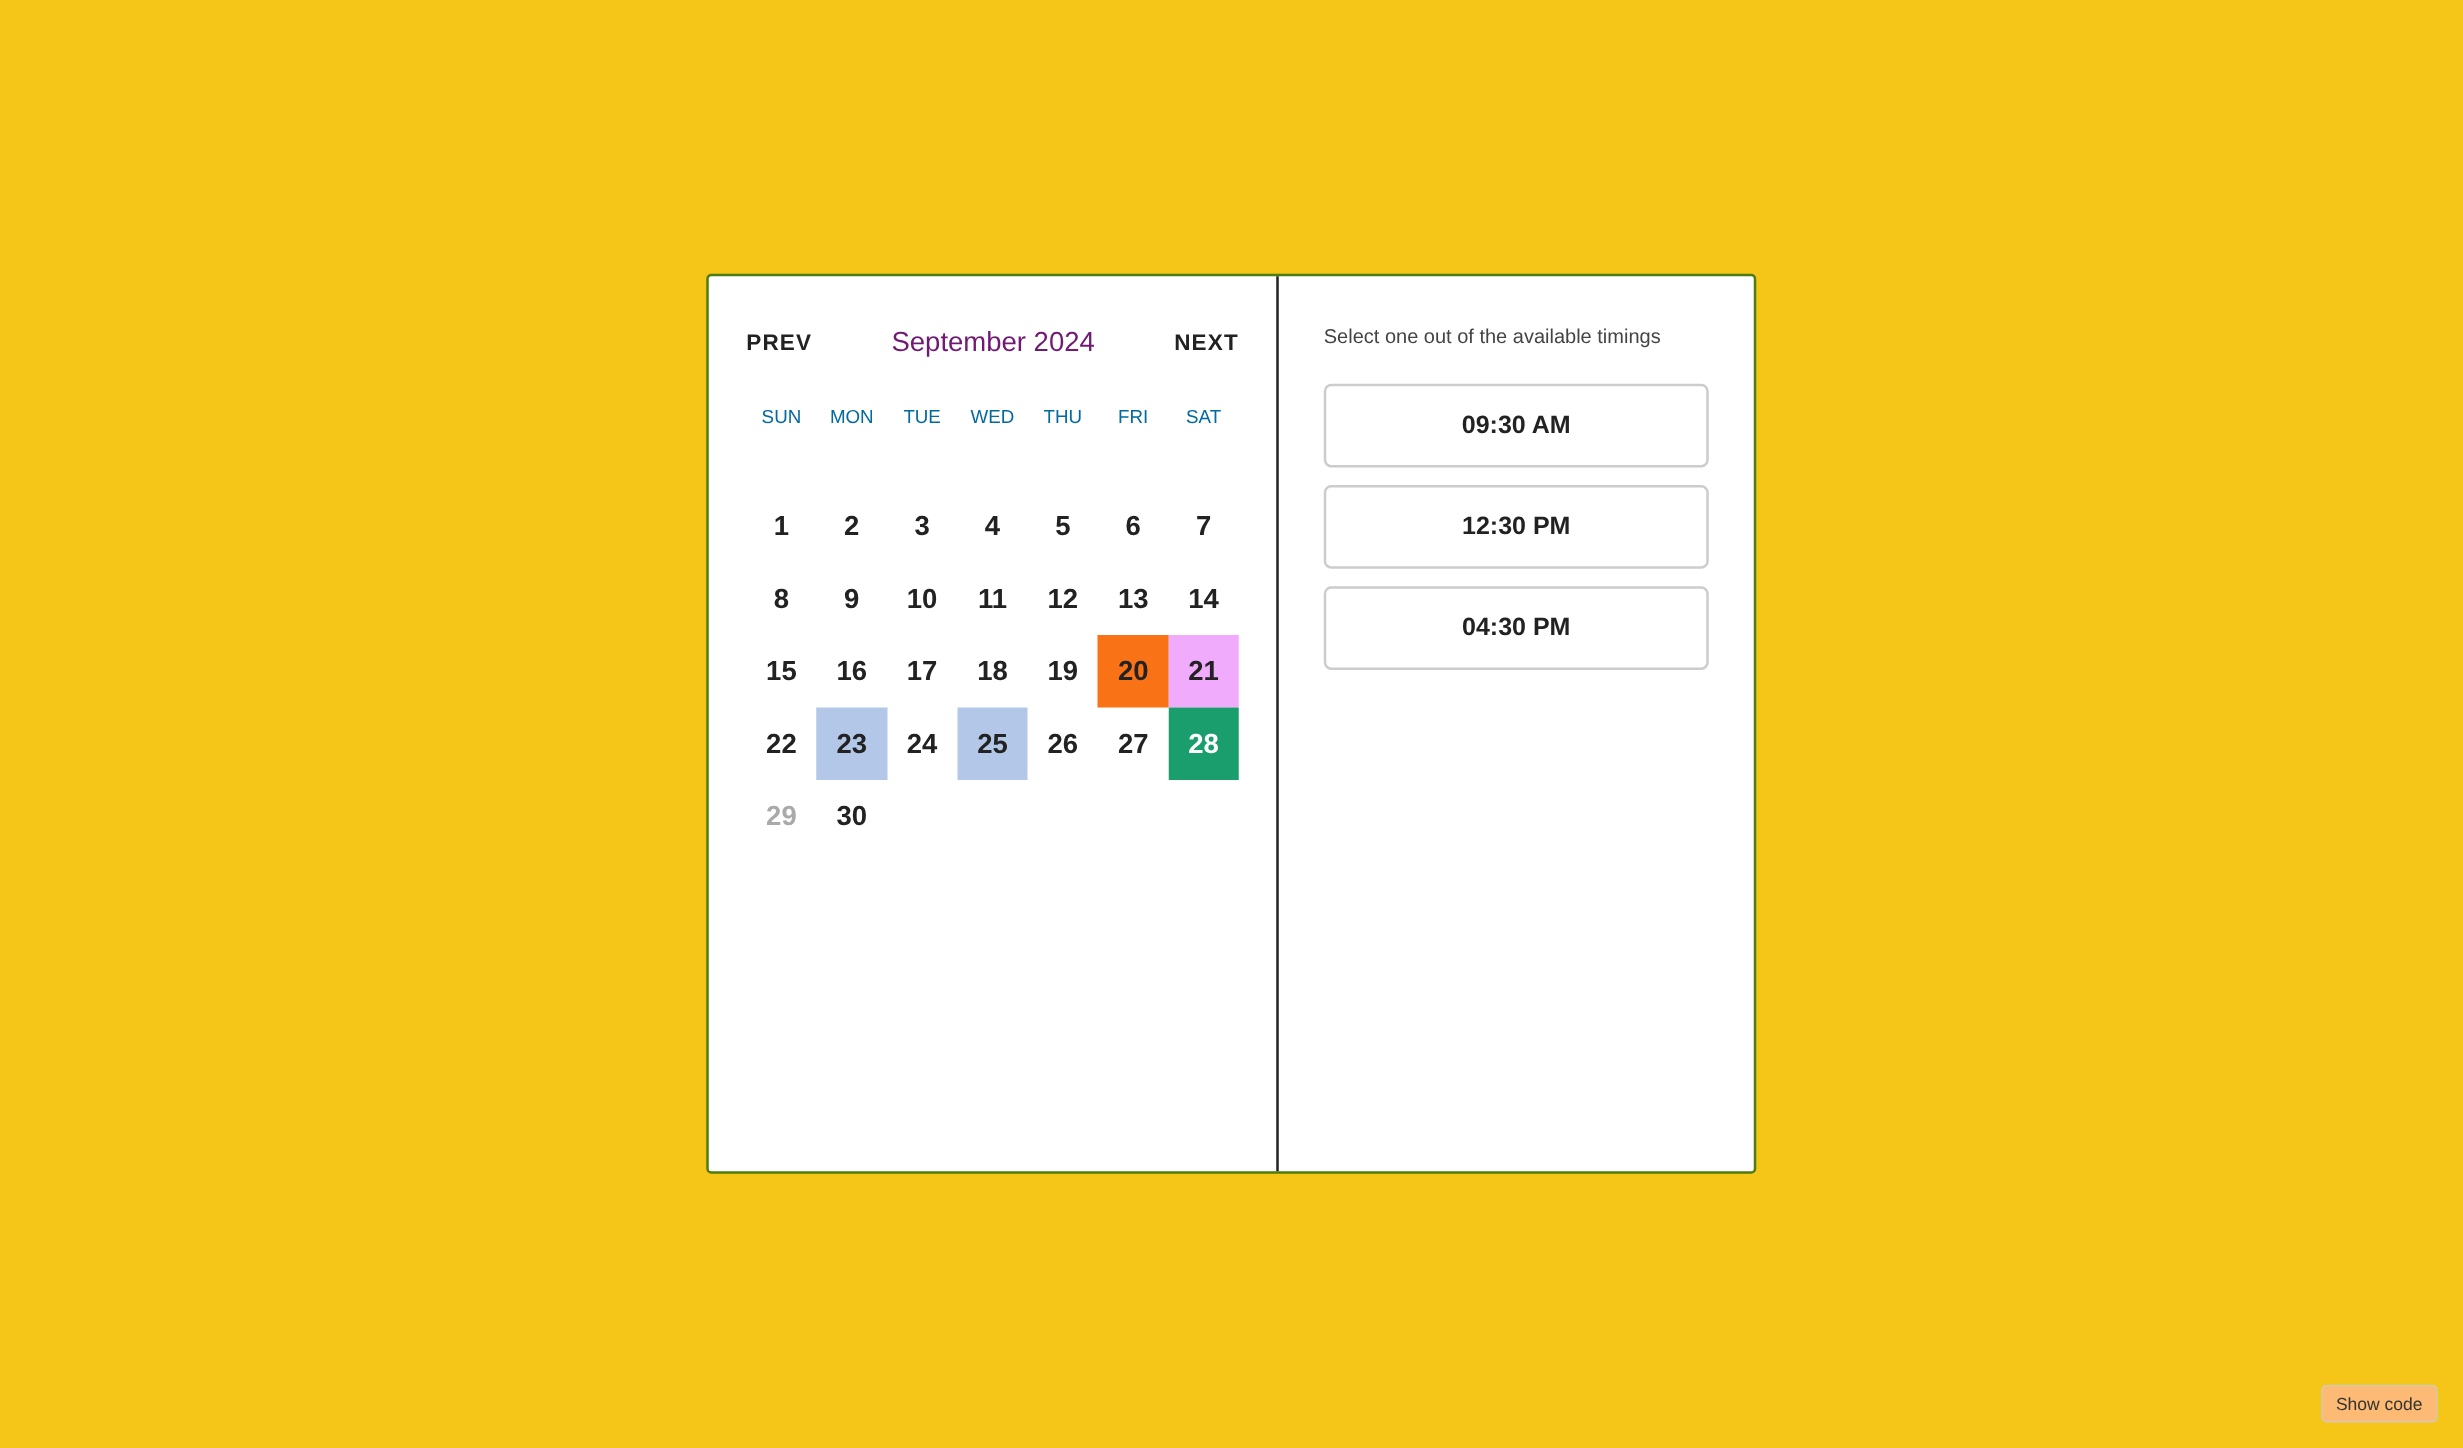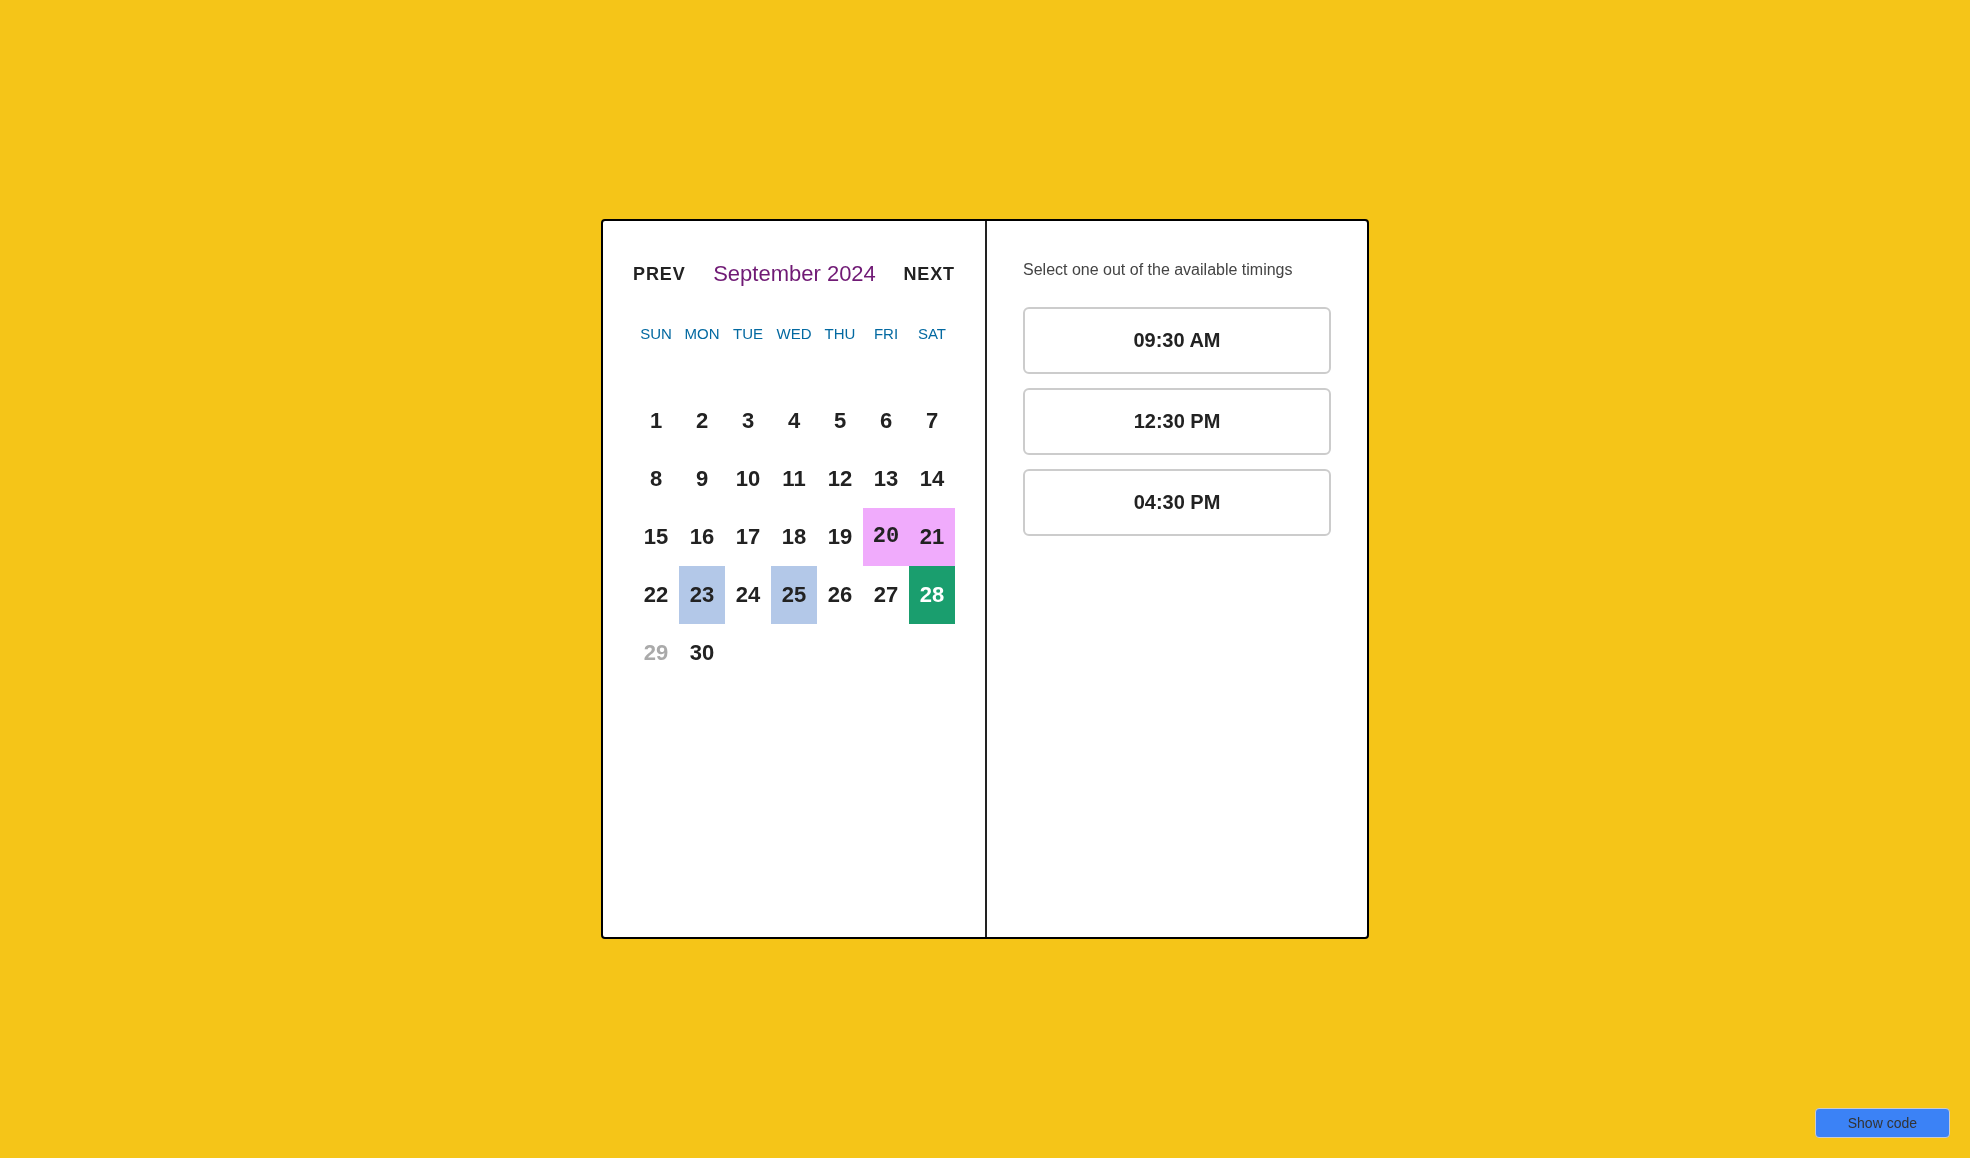--- a/index.html
+++ b/index.html
@@ -6,24 +6,24 @@
     body {
       background-color: #F5C518;
       display: flex;
       justify-content: center;
       align-items: center;
       min-height: 100vh;
       font-family: 'Helvetica Neue', Helvetica, Arial, sans-serif;
     }
     .container {
       background: #fff;
-      border: 2px solid #000000;
+      border: 2px solid #4d7c0f;
       border-radius: 4px;
       display: flex;
-      width: 768px;
+      width: 840px;
       min-height: 720px;
       justify-content: flex-end;
     }
     
     .calendar-panel {
       flex: 1;
       padding: 40px 30px 40px 30px;
       border-right: 2px solid #222;
     }
     .calendar-header {
@@ -70,22 +70,21 @@
     .day-cell.empty {
       color: transparent;
     }
     .day-cell.faded {
       color: #aaa;
     }
     .day-cell.highlight-blue {
       background-color: #b3c8e8;
     }
     .day-cell.highlight-light-green {
-      background-color: #f0abfc;
-      font-family: Liberation Mono, monospace;
+      background-color: #f97316;
     }
     .day-cell.highlight-dark-green {
       background-color: #1a9e6e;
       color: #fff;
     }
     .day-cell.highlight-mid-blue {
       background-color: #f0abfc;
     }
 
     
@@ -127,24 +126,24 @@
       border: none;
       border-radius: 8px;
       padding: 22px 44px;
       cursor: pointer;
       letter-spacing: 0.03em;
     }
     .show-code {
       position: fixed;
       bottom: 20px;
       right: 20px;
-      background: #3b82f6;
+      background: #fdba74;
       border: 1px solid #ccc;
       border-radius: 4px;
-      padding: 6px 32px;
+      padding: 6px 11px;
       font-size: 14px;
       cursor: pointer;
       color: #333;
     }
   </style>
 </head>
 <body>
 
 <div class="container">
 

